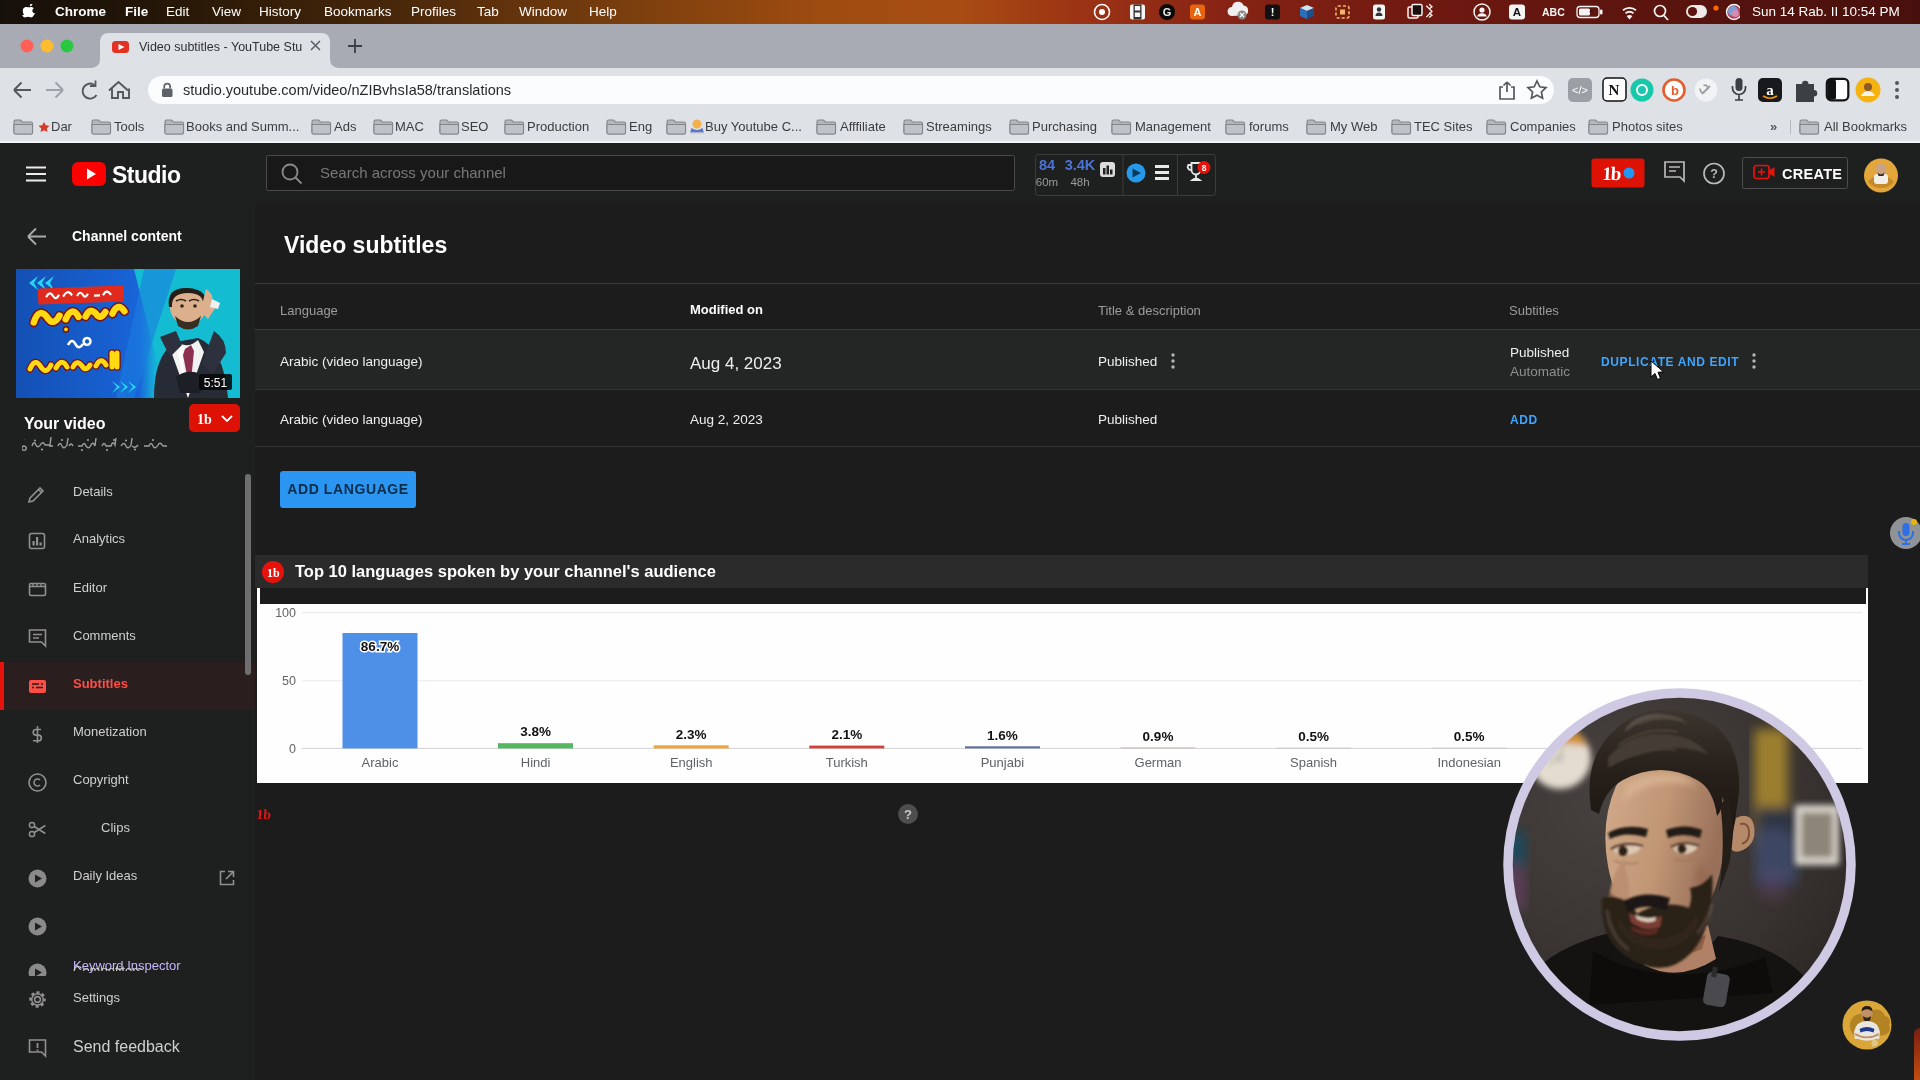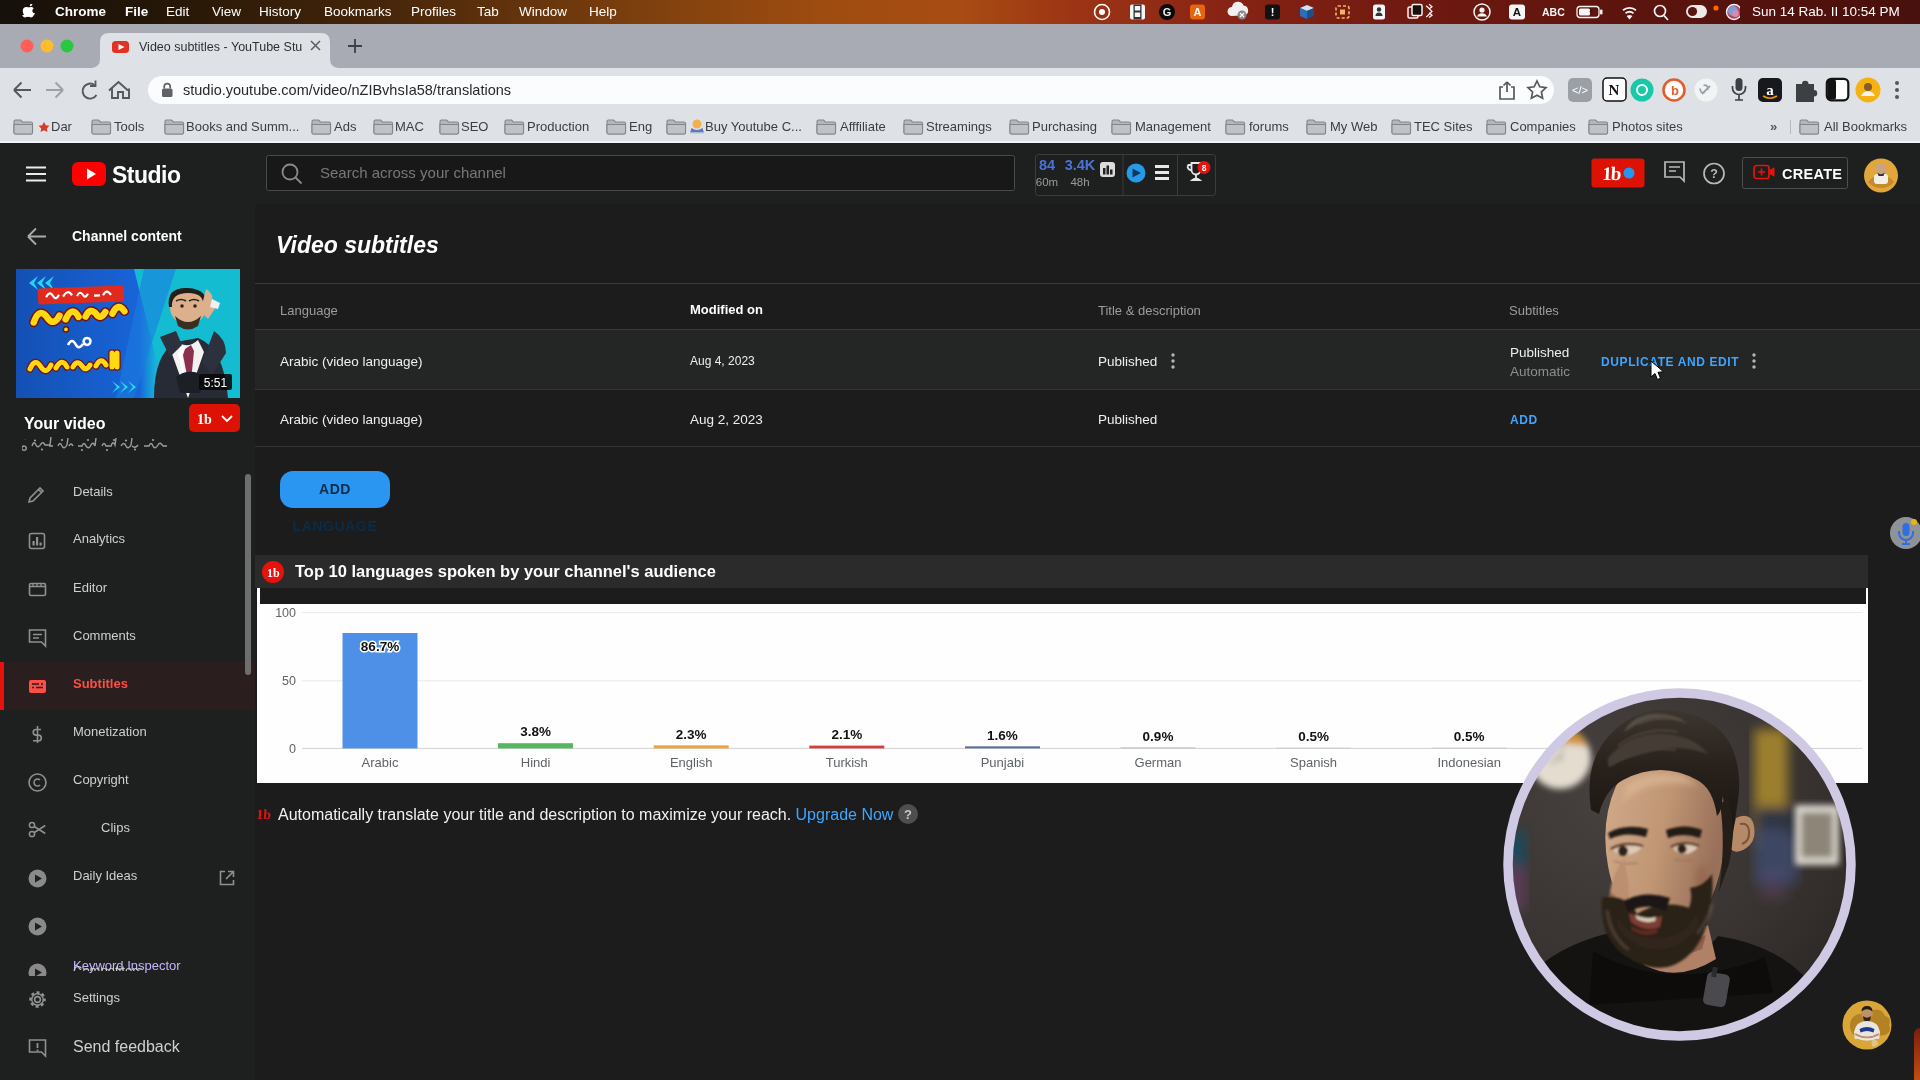--- a/index.html
+++ b/index.html
@@ -433,34 +433,34 @@
       </svg>
       <div class="abs" style="left:73px;top:989.9px;font-size:13px;color:#cfcfcf;">Settings</div>
       <svg class="abs" style="left:26px;top:1036.2px;" width="23" height="23">
         <path d="M19.5 4 h-16 v12 h12 l4 4 z" fill="none" stroke="#909090" stroke-width="1.6"></path>
         <path d="M11.5 7 v5 M11.5 13.5 v1.5" stroke="#909090" stroke-width="1.8"></path>
       </svg>
       <div class="abs" style="left:73px;top:1037.7px;font-size:16px;color:#cfcfcf;">Send feedback</div>
       <div class="abs" style="left:245px;top:474px;width:6px;height:201px;background:#6e6e6e;border-radius:3px;"></div>
     </div>
 
-<div class="abs" style="left:276px;top:232px;color:#fff;font-size:23px;font-weight:bold;font-style:italic;">Video subtitles</div>
+<div class="abs" style="left:284px;top:232px;color:#fff;font-size:23px;font-weight:bold;">Video subtitles</div>
 
 <div class="abs" style="left:255px;top:283px;width:1665px;height:1px;background:#3b3b3b;"></div>
 <div class="abs" style="left:255px;top:329px;width:1665px;height:1px;background:#3b3b3b;"></div>
 <div class="abs" style="left:255px;top:330px;width:1665px;height:59px;background:#242525;"></div>
 <div class="abs" style="left:255px;top:389px;width:1665px;height:1px;background:#333;"></div>
 <div class="abs" style="left:255px;top:446px;width:1665px;height:1px;background:#333;"></div>
 <div class="abs" style="left:280px;top:303px;color:#9c9c9c;font-size:13px;">Language</div>
 <div class="abs" style="left:690px;top:302px;color:#fff;font-size:13px;font-weight:bold;">Modified on</div>
 <div class="abs" style="left:1098px;top:303px;color:#9c9c9c;font-size:13px;">Title &amp; description</div>
 <div class="abs" style="left:1509px;top:303px;color:#9c9c9c;font-size:13px;">Subtitles</div>
 
 <div class="abs" style="left:280px;top:354px;color:#eee;font-size:13.5px;">Arabic (video language)</div>
-<div class="abs" style="left:690px;top:354px;color:#eee;font-size:12px;">Aug 4, 2023</div>
+<div class="abs" style="left:690px;top:354px;color:#eee;font-size:17px;">Aug 4, 2023</div>
 <div class="abs" style="left:1098px;top:354px;color:#eee;font-size:13.5px;">Published</div>
 <svg class="abs" style="left:1168px;top:352px" width="10" height="18" fill="#b5b5b5">
       <circle cx="5" cy="3" r="1.7"></circle>
       <circle cx="5" cy="9" r="1.7"></circle>
       <circle cx="5" cy="15" r="1.7"></circle>
     </svg>
 <div class="abs" style="left:1510px;top:345px;color:#eee;font-size:13.5px;">Published</div>
 <div class="abs" style="left:1510px;top:364px;color:#8e8e8e;font-size:13.5px;">Automatic</div>
 <div class="abs" style="left:1601px;top:355px;color:#3ea6ff;font-size:12px;font-weight:bold;letter-spacing:0.6px;">DUPLICATE AND EDIT</div>
 <svg class="abs" style="left:1749px;top:352px" width="10" height="18" fill="#b5b5b5">
@@ -470,21 +470,21 @@
     </svg>
 <svg class="abs" style="left:1648px;top:360px" width="22" height="26">
       <path d="M3 1 l0 16 4-3.5 2.5 6 3-1.2 -2.5-6 5.5-0.5 z" fill="#fff" stroke="#000" stroke-width="1"></path>
     </svg>
 
 <div class="abs" style="left:280px;top:412px;color:#eee;font-size:13.5px;">Arabic (video language)</div>
 <div class="abs" style="left:690px;top:412px;color:#eee;font-size:13.5px;">Aug 2, 2023</div>
 <div class="abs" style="left:1098px;top:412px;color:#eee;font-size:13.5px;">Published</div>
 <div class="abs" style="left:1510px;top:413px;color:#3ea6ff;font-size:12px;font-weight:bold;letter-spacing:0.6px;">ADD</div>
 
-<div class="abs" style="left:280px;top:471px;width:110px;height:37px;background:#2b95f2;border-radius:13px;color:#092c49;font-size:14px;font-weight:bold;letter-spacing:0.6px;line-height:37px;text-align:center;">ADD LANGUAGE</div>
+<div class="abs" style="left:280px;top:471px;width:136px;height:37px;background:#2b95f2;border-radius:3px;color:#092c49;font-size:14px;font-weight:bold;letter-spacing:0.6px;line-height:37px;text-align:center;">ADD LANGUAGE</div>
 
 <div class="abs" style="left:255px;top:555px;width:1613px;height:33px;background:#2b2b2b;"></div>
 <svg class="abs" style="left:262px;top:561px" width="22" height="22">
       <circle cx="11" cy="11" r="11" fill="#e8120c"></circle>
       <text x="5" y="16" font-size="12" fill="#fff" font-weight="bold" font-family="Liberation Serif">1b</text>
     </svg>
 <div class="abs" style="left:295px;top:562px;color:#fff;font-size:16.5px;font-weight:bold;">Top 10 languages spoken by your channel's audience</div>
 
 <div class="abs" style="left:257px;top:588px;width:1611px;height:16px;background:#fff;"></div>
 <div class="abs" style="left:259.5px;top:588px;width:1606px;height:16px;background:#1c1c1c;"></div>
@@ -530,21 +530,20 @@
     <text x="745.4" y="163">Punjabi</text>
     <text x="901" y="163">German</text>
     <text x="1056.6" y="163">Spanish</text>
     <text x="1212.2" y="163">Indonesian</text>
   </g>
 </svg>
 
 <svg class="abs" style="left:256px;top:806px" width="18" height="18">
       <text x="1" y="13.5" font-size="14" fill="#e8120c" font-weight="bold" font-family="Liberation Serif" transform="skewX(-4)">1b</text>
     </svg>
-<div class="abs" style="left:278px;top:806px;color:#f1f1f1;font-size:16px;">Automatically translate your title and description to maximize your reach. <span style="color:#3ea6ff;">Upgrade Now</span></div>
 <svg class="abs" style="left:897px;top:803px" width="22" height="22">
       <circle cx="11" cy="11" r="10" fill="#4e4e4e"></circle>
       <text x="11" y="15.5" font-size="13" fill="#c9c9c9" text-anchor="middle" font-weight="bold">?</text>
     </svg>
 
 <svg class="abs" style="left:1884px;top:515px" width="36" height="36">
       <circle cx="22" cy="18" r="16" fill="#8f9398"></circle>
       <rect x="18.5" y="8" width="7" height="13" rx="3.5" fill="#2f6fe4"></rect>
       <path d="M15 16 v2 a7 7 0 0 0 14 0 v-2" stroke="#2f6fe4" stroke-width="2" fill="none"></path>
       <path d="M22 25 v4 m-4 0 h8" stroke="#2f6fe4" stroke-width="2"></path>

